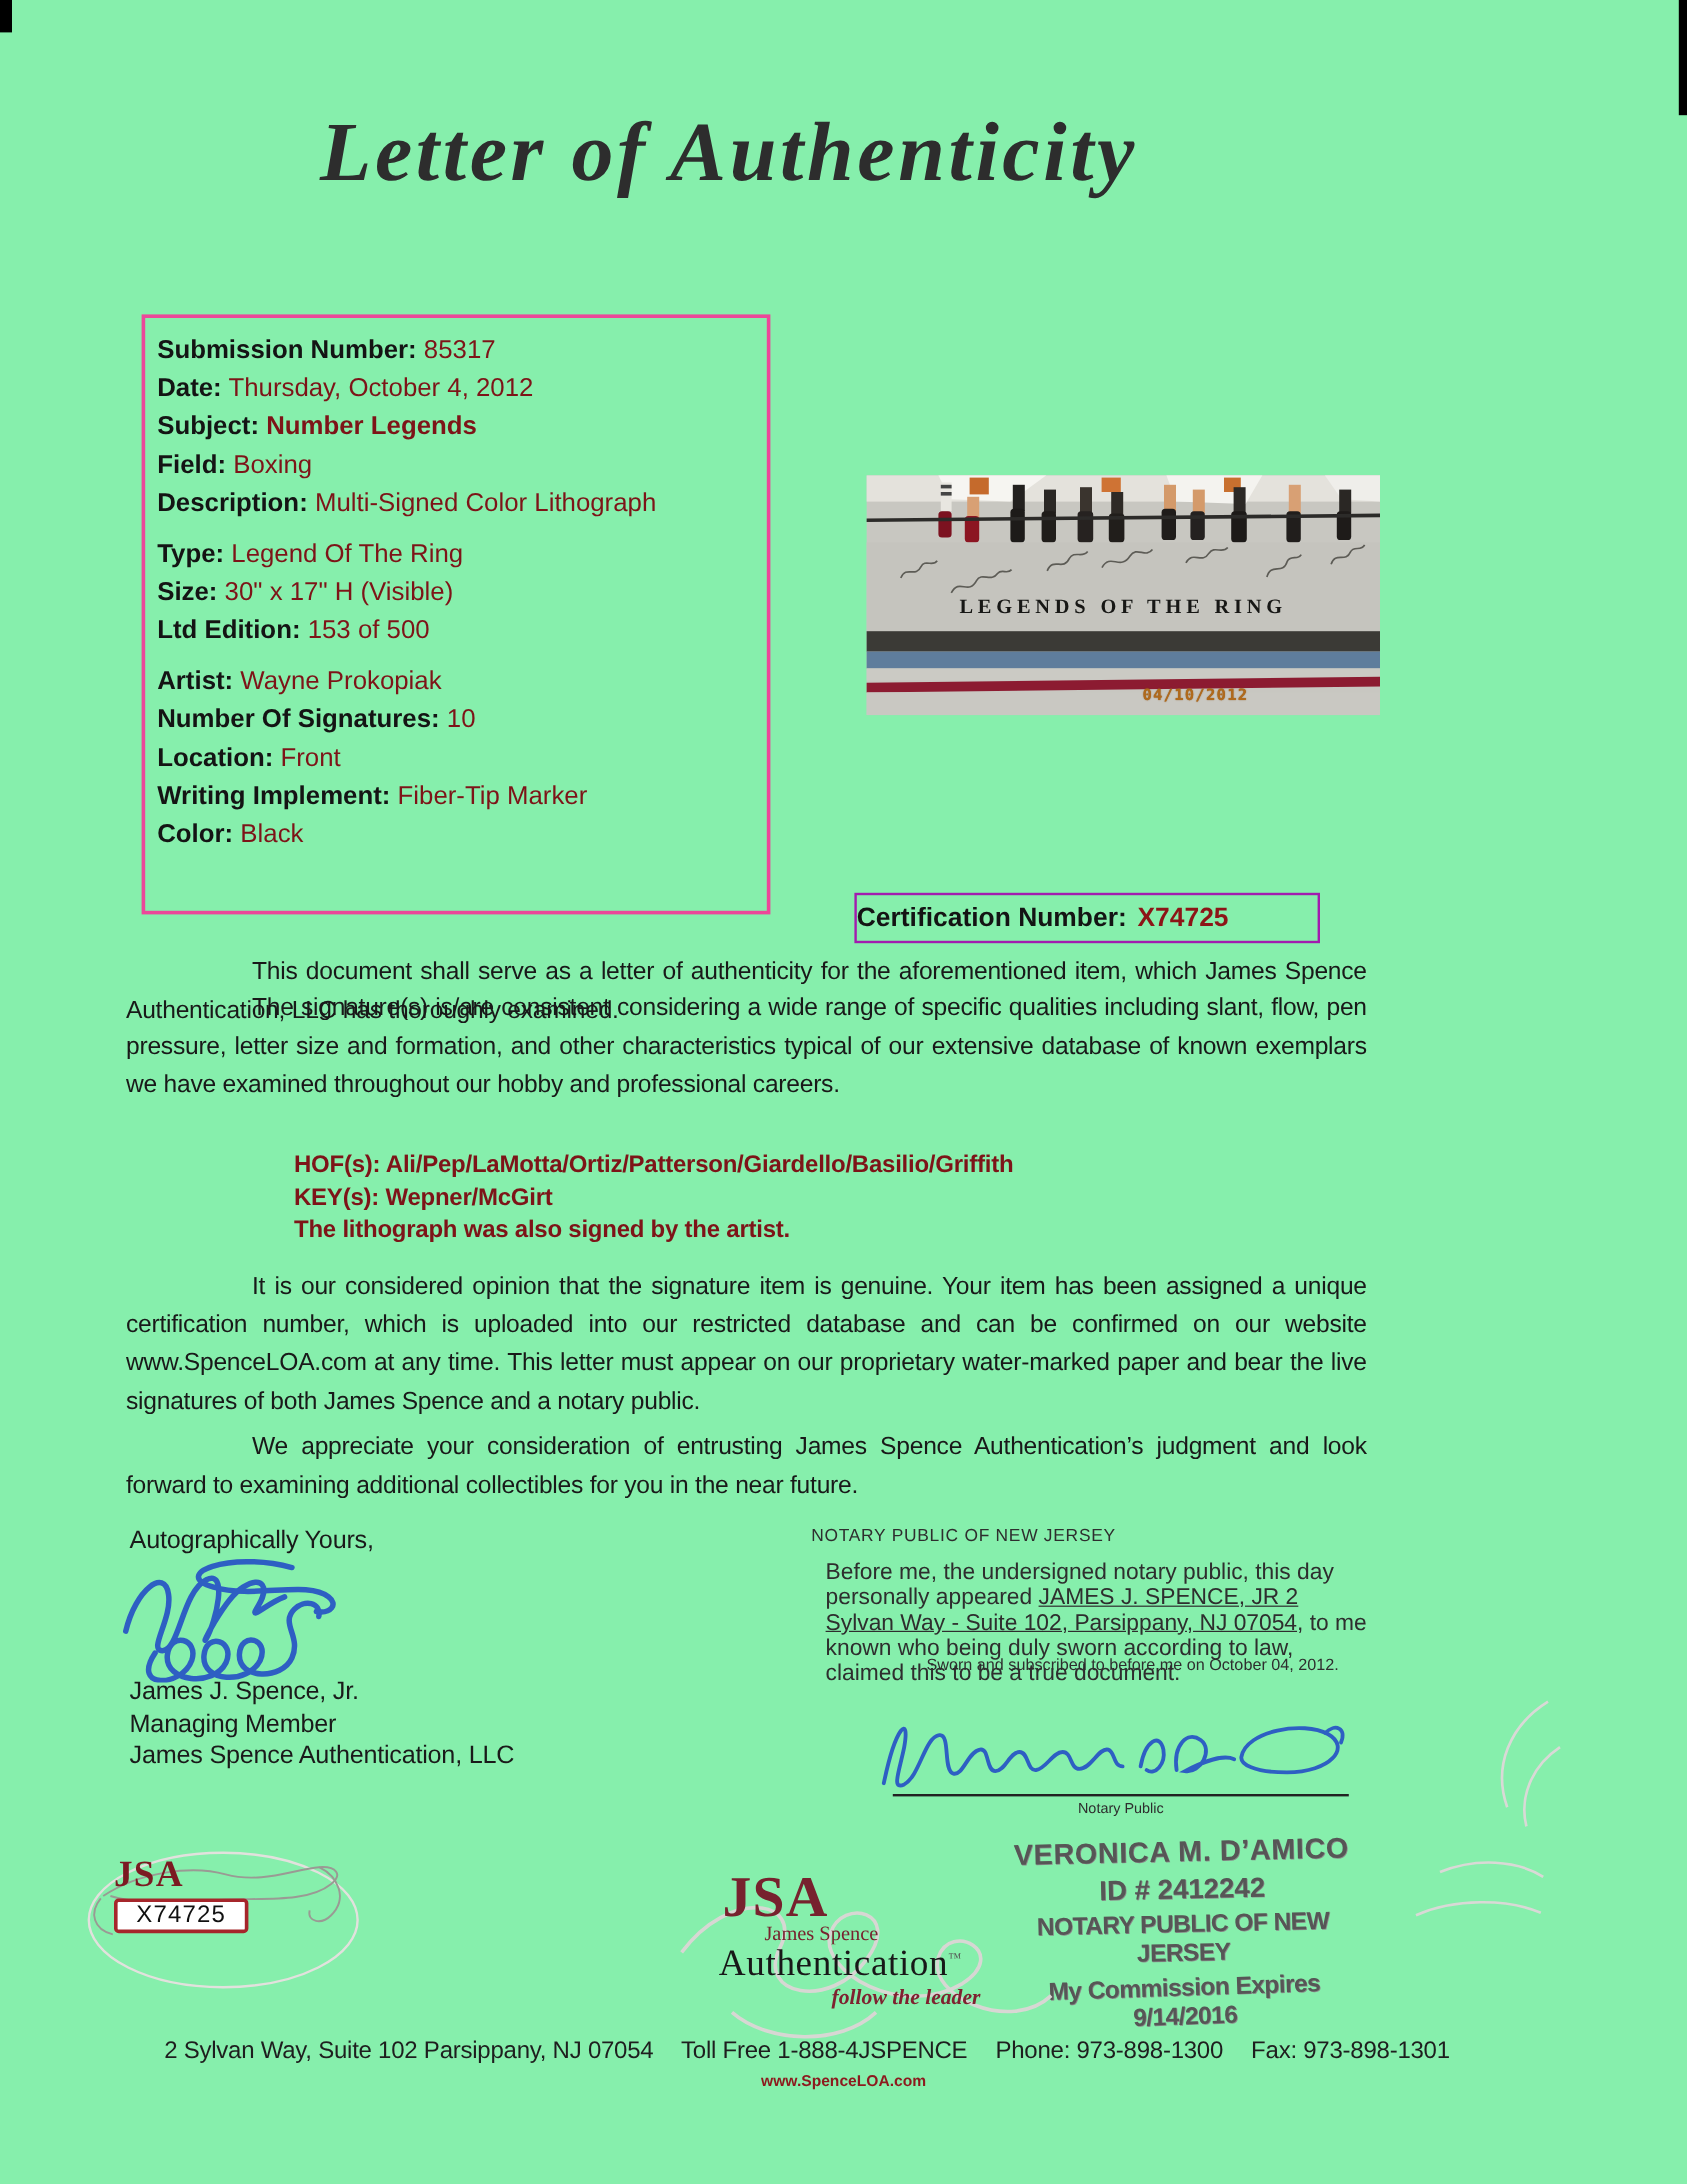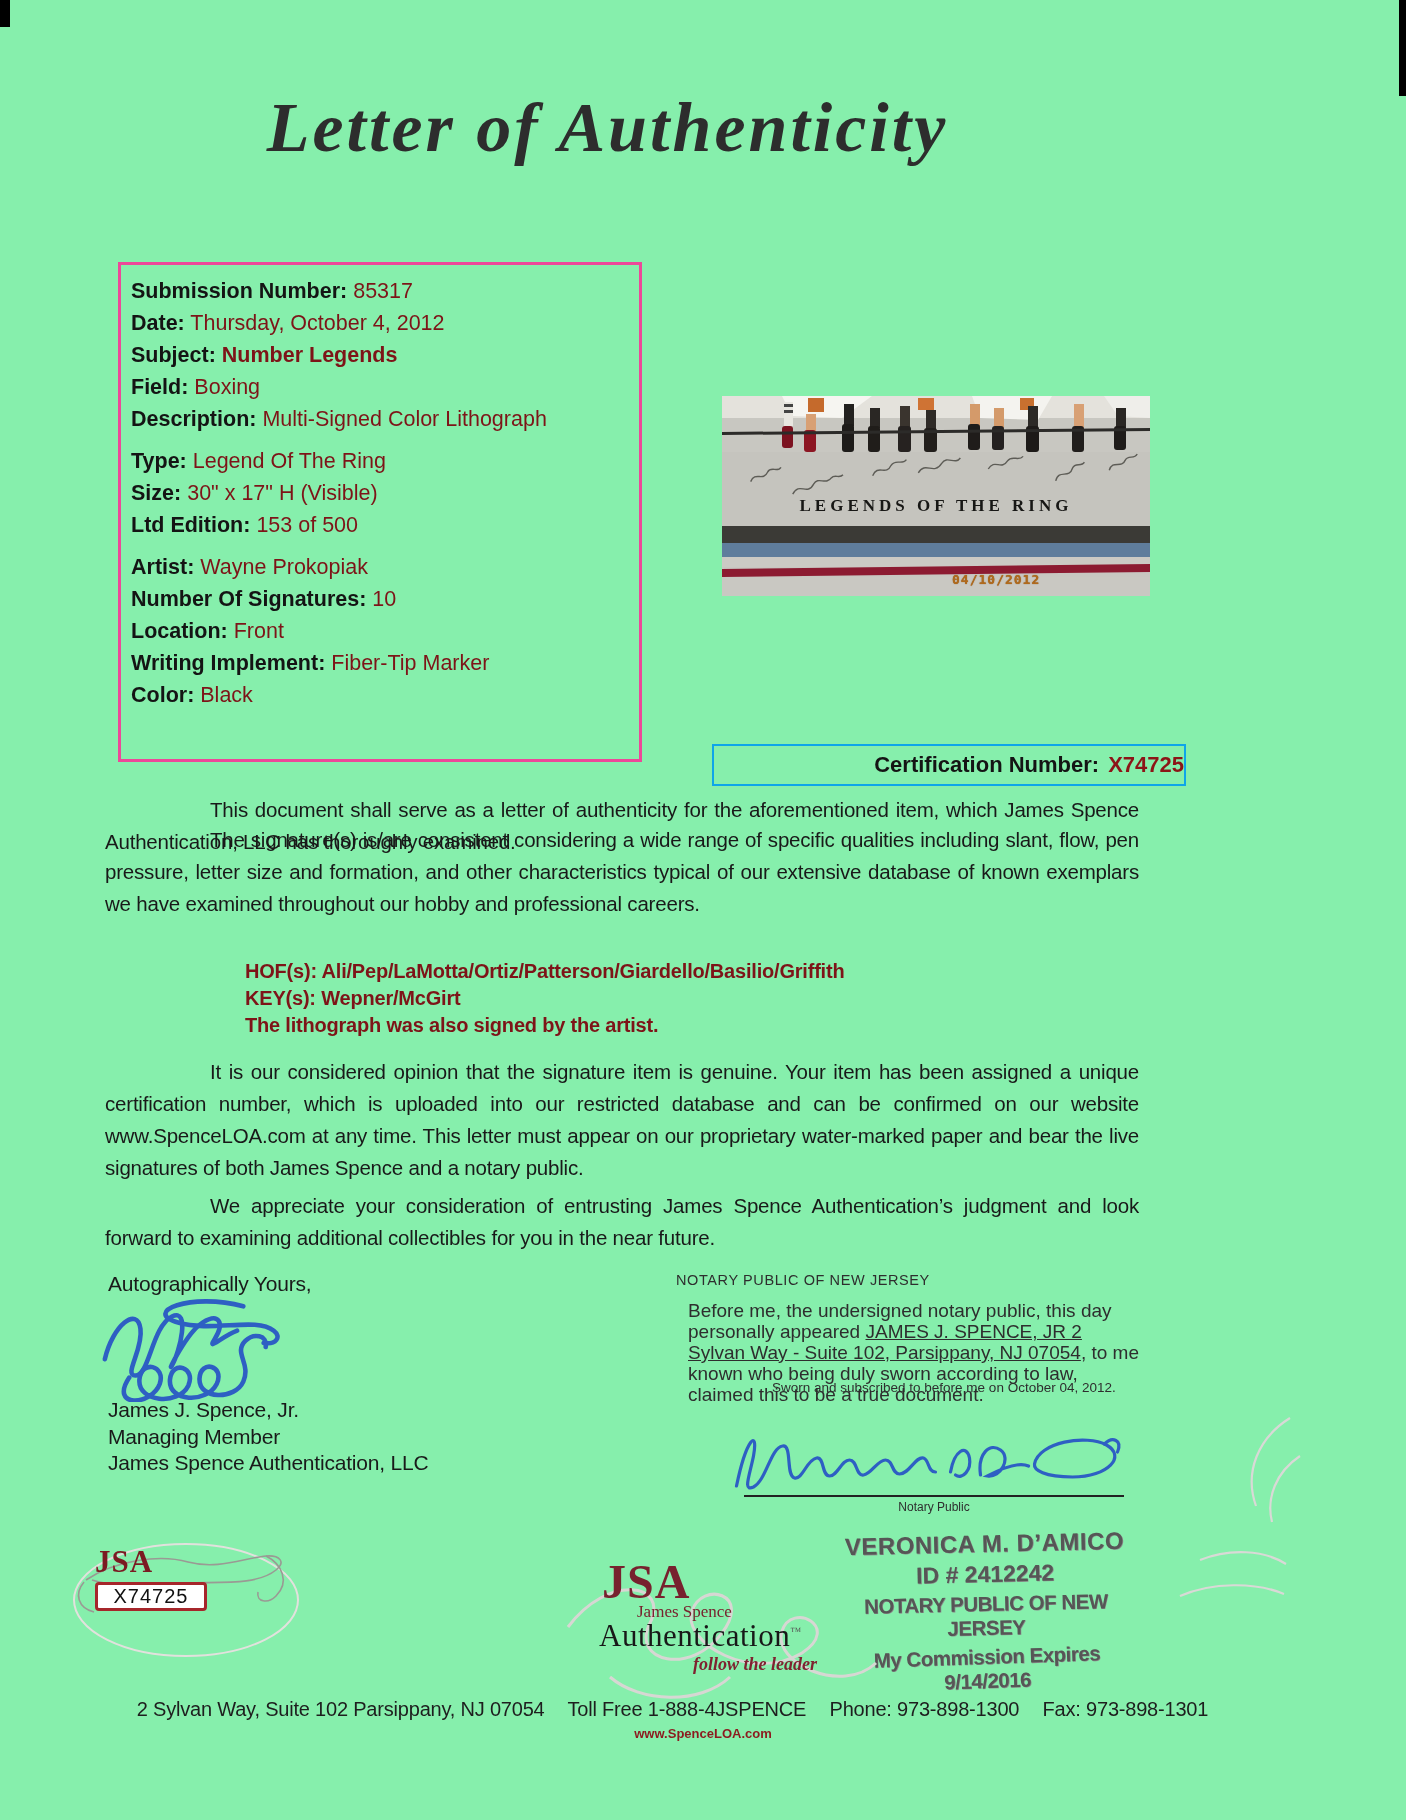--- a/index.html
+++ b/index.html
@@ -42,22 +42,22 @@
     letter-spacing:4px; color:#171715;
   }
   .photo-date {
     position:absolute; left:230px; top:176px;
     font-family:"DejaVu Sans Mono", monospace; font-weight:bold; font-size:13px;
     letter-spacing:1px; color:#b06a1c; text-shadow:0 0 1px #8a4f12;
   }
 
   
   .cert-box {
-    left:712px; top:744px; width:474px; height:42px; border:2px solid #0ea5e9;
-    display:flex; align-items:center; justify-content:flex-end;
+    left:712px; top:744px; width:388px; height:42px; border:2px solid #a21caf;
+    display:flex; align-items:center; justify-content:flex-start;
     font-size:22px; font-weight:bold;
   }
   .cert-box .cert-label { color:#141414; margin-right:9px; }
   .cert-box .cert-number { color:#8c1517; }
 
   
   .para {
     left:105px; width:1034px; font-size:20.5px; line-height:32px;
     color:#191919; letter-spacing:-0.2px; text-align:justify;
   }

